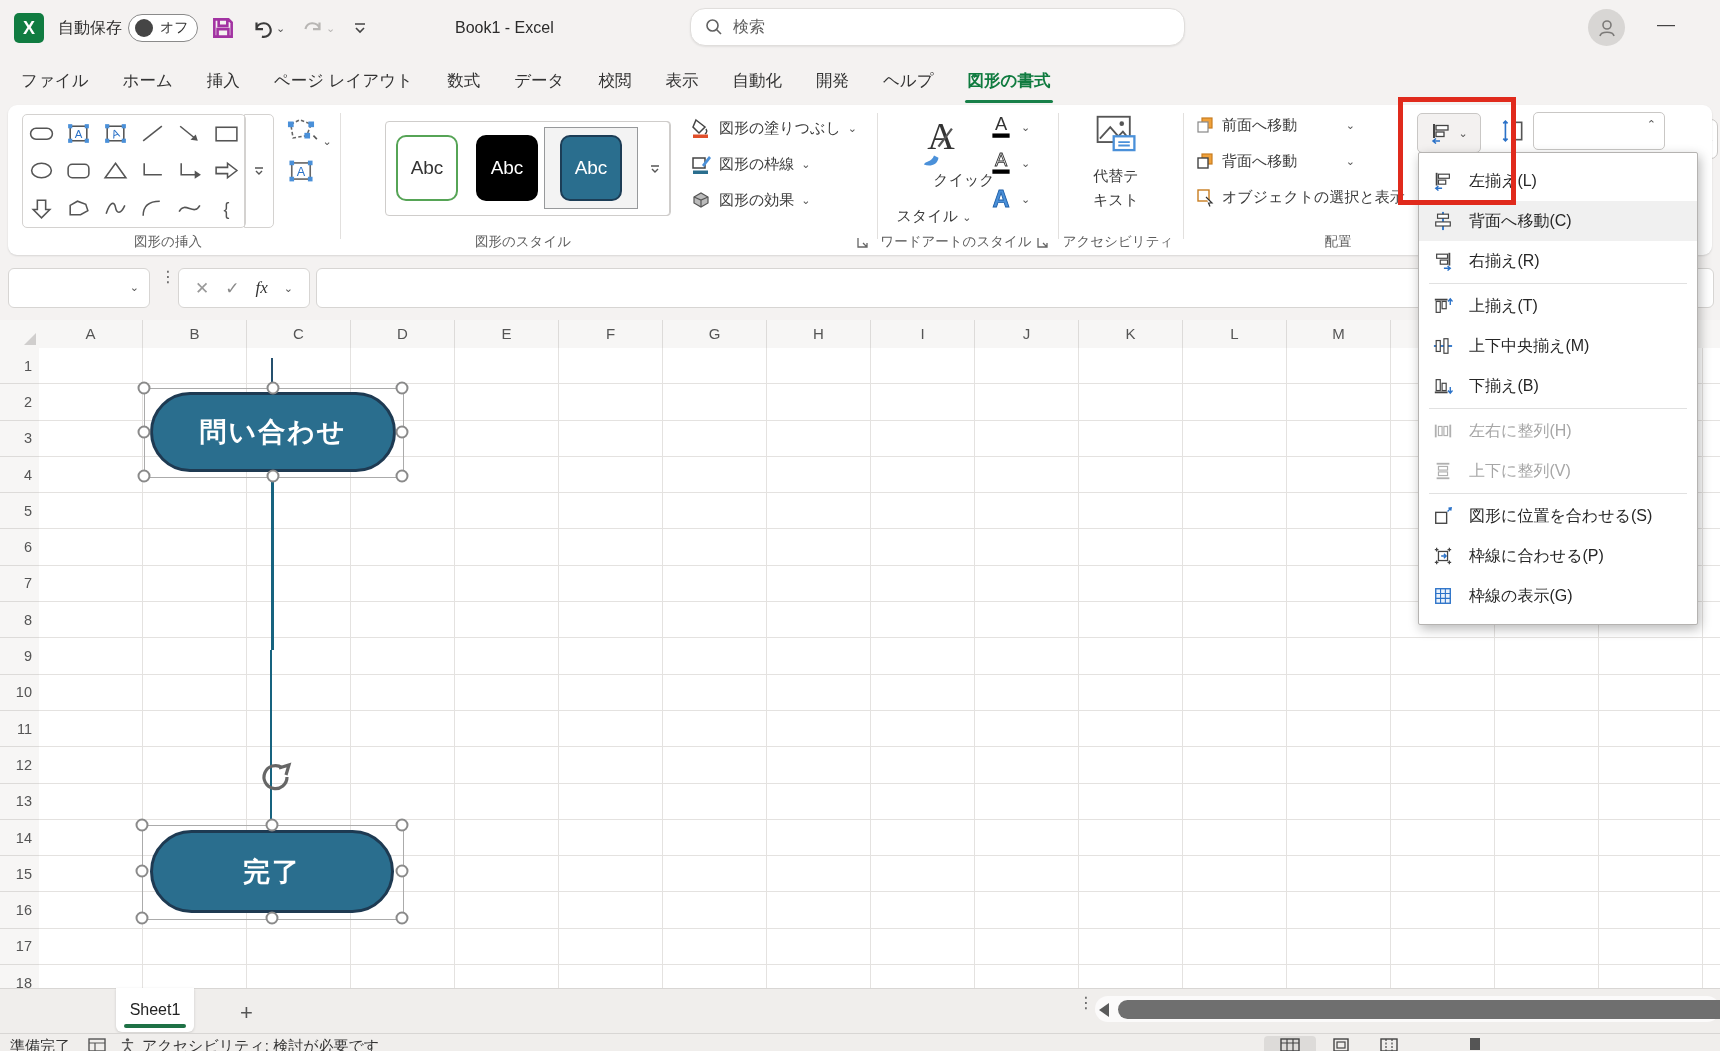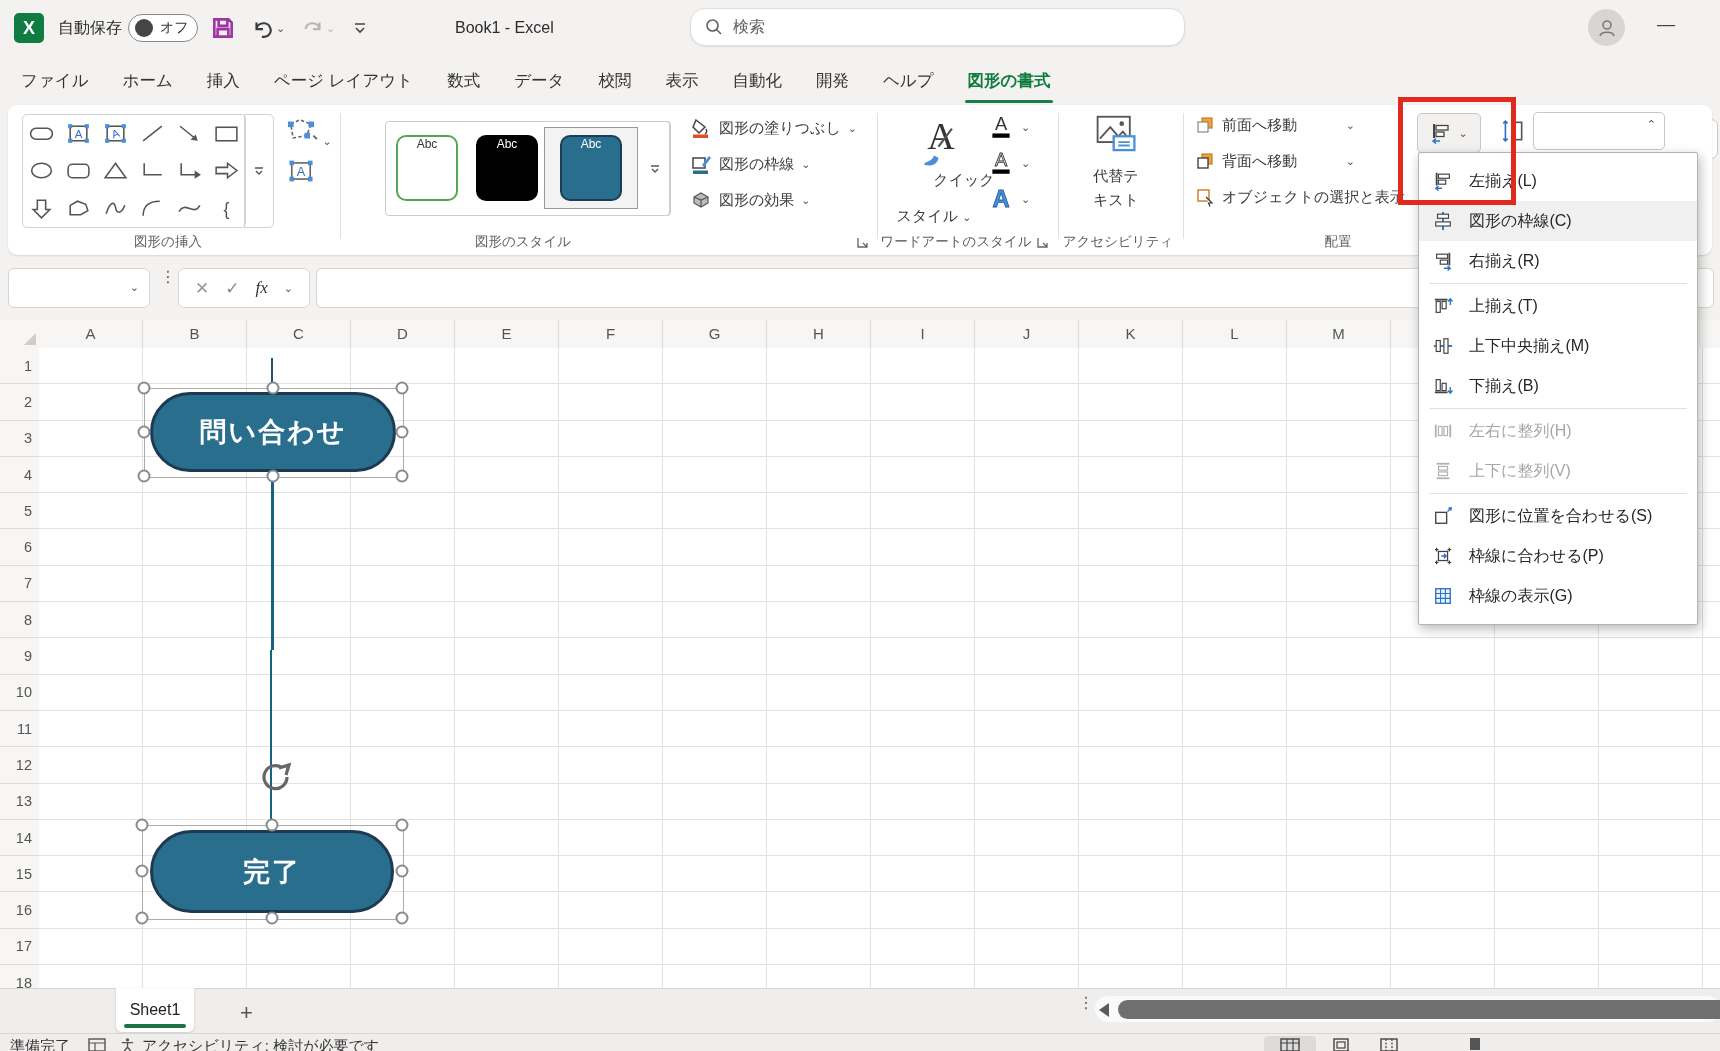--- a/index.html
+++ b/index.html
@@ -28,21 +28,21 @@
   #commentbtn{left:1630px;top:61px;width:86px;height:38px;background:#fff;border:1px solid #c9c7c5;border-radius:7px;display:flex;align-items:center;gap:6px;justify-content:center;font-size:15px;color:#333;}
   
   #ribbon{left:8px;top:105px;width:1704px;height:150px;background:#fff;border-radius:9px;box-shadow:0 1px 2px rgba(0,0,0,.12);}
   .grouplabel{position:absolute;top:128px;font-size:13.5px;color:#5c5c5c;white-space:nowrap;transform:translateX(-50%);}
   .vdiv{position:absolute;top:8px;height:126px;width:1px;background:#e2e0de;}
   .gallery{position:absolute;left:14px;top:9px;width:222px;height:112px;border:1px solid #d4d2d0;border-radius:5px;display:grid;grid-template-columns:repeat(6,1fr);}
   .gi{display:flex;align-items:center;justify-content:center;}
   .gi svg{stroke:#555;fill:none;stroke-width:1.5;}
   .gscroll{position:absolute;left:236px;top:9px;width:28px;height:112px;border:1px solid #d4d2d0;border-radius:0 5px 5px 0;display:flex;align-items:center;justify-content:center;}
   .swframe{position:absolute;left:536px;top:22px;width:92px;height:80px;background:#f3f3f3;border:1.5px solid #97999b;display:flex;align-items:center;justify-content:center;}
-  .sw{width:58px;height:62px;border-radius:10px;display:flex;align-items:flex-start;justify-content:center;font-size:12px;}
+  .sw{width:58px;height:62px;border-radius:10px;display:flex;align-items:center;justify-content:center;font-size:19px;}
   .sw1{position:absolute;left:388px;top:30px;background:#fff;border:2px solid #56a456;color:#333;}
   .sw2{position:absolute;left:468px;top:30px;background:#000;color:#fff;border:2px solid #000;}
   .sw3{background:#2a6e8e;color:#fff;border:2px solid #1c3d56;}
   .stylebox{position:absolute;left:377px;top:16px;width:284px;height:93px;border:1px solid #cfcdcb;border-radius:4px;}
   .morecol{position:absolute;left:632px;top:16px;width:29px;height:93px;border:1px solid #cfcdcb;border-left:none;border-radius:0 4px 4px 0;display:flex;align-items:center;justify-content:center;}
   .rbtn{position:absolute;display:flex;align-items:center;gap:7px;font-size:15px;color:#3b3b3b;white-space:nowrap;}
   .biglabel{position:absolute;font-size:15px;color:#3b3b3b;text-align:center;white-space:nowrap;transform:translateX(-50%);}
   .launcher{position:absolute;top:130px;width:14px;height:14px;}
   .alignbtn{position:absolute;left:1409px;top:8px;width:62px;height:38px;background:#f3f1f0;border:1px solid #c9c7c5;border-radius:5px;display:flex;align-items:center;justify-content:center;gap:6px;}
   .sizefield{position:absolute;left:1525px;top:7px;width:130px;height:36px;background:#fff;border:1px solid #c9c7c5;border-radius:5px;}
@@ -555,21 +555,21 @@
           <path d="M10 19 H3 M6 16.5 L3 19 L6 21.5" fill="none" stroke="#2b72c8" stroke-width="1.5"></path>
         </svg>
       <span>左揃え(L)</span>
     </div>
     <div class="mi hl">
       <svg width="20" height="20" viewBox="0 0 22 22">
           <rect x="10" y="1" width="2" height="20" fill="#2b72c8"></rect>
           <rect x="5" y="3.5" width="12" height="4.5" fill="#fff" stroke="#444" stroke-width="1.3"></rect>
           <rect x="3" y="12" width="16" height="4.5" fill="#fff" stroke="#444" stroke-width="1.3"></rect>
         </svg>
-      <span>図形の枠線(C)</span>
+      <span>背面へ移動(C)</span>
     </div>
     <div class="mi">
       <svg width="20" height="20" viewBox="0 0 22 22">
           <rect x="17" y="2" width="2" height="14" fill="#444"></rect>
           <rect x="4" y="3.5" width="12" height="4.5" fill="#fff" stroke="#444" stroke-width="1.3"></rect>
           <rect x="8" y="10" width="8" height="4.5" fill="#fff" stroke="#444" stroke-width="1.3"></rect>
           <path d="M12 19 H19 M16 16.5 L19 19 L16 21.5" fill="none" stroke="#2b72c8" stroke-width="1.5"></path>
         </svg>
       <span>右揃え(R)</span>
     </div>

